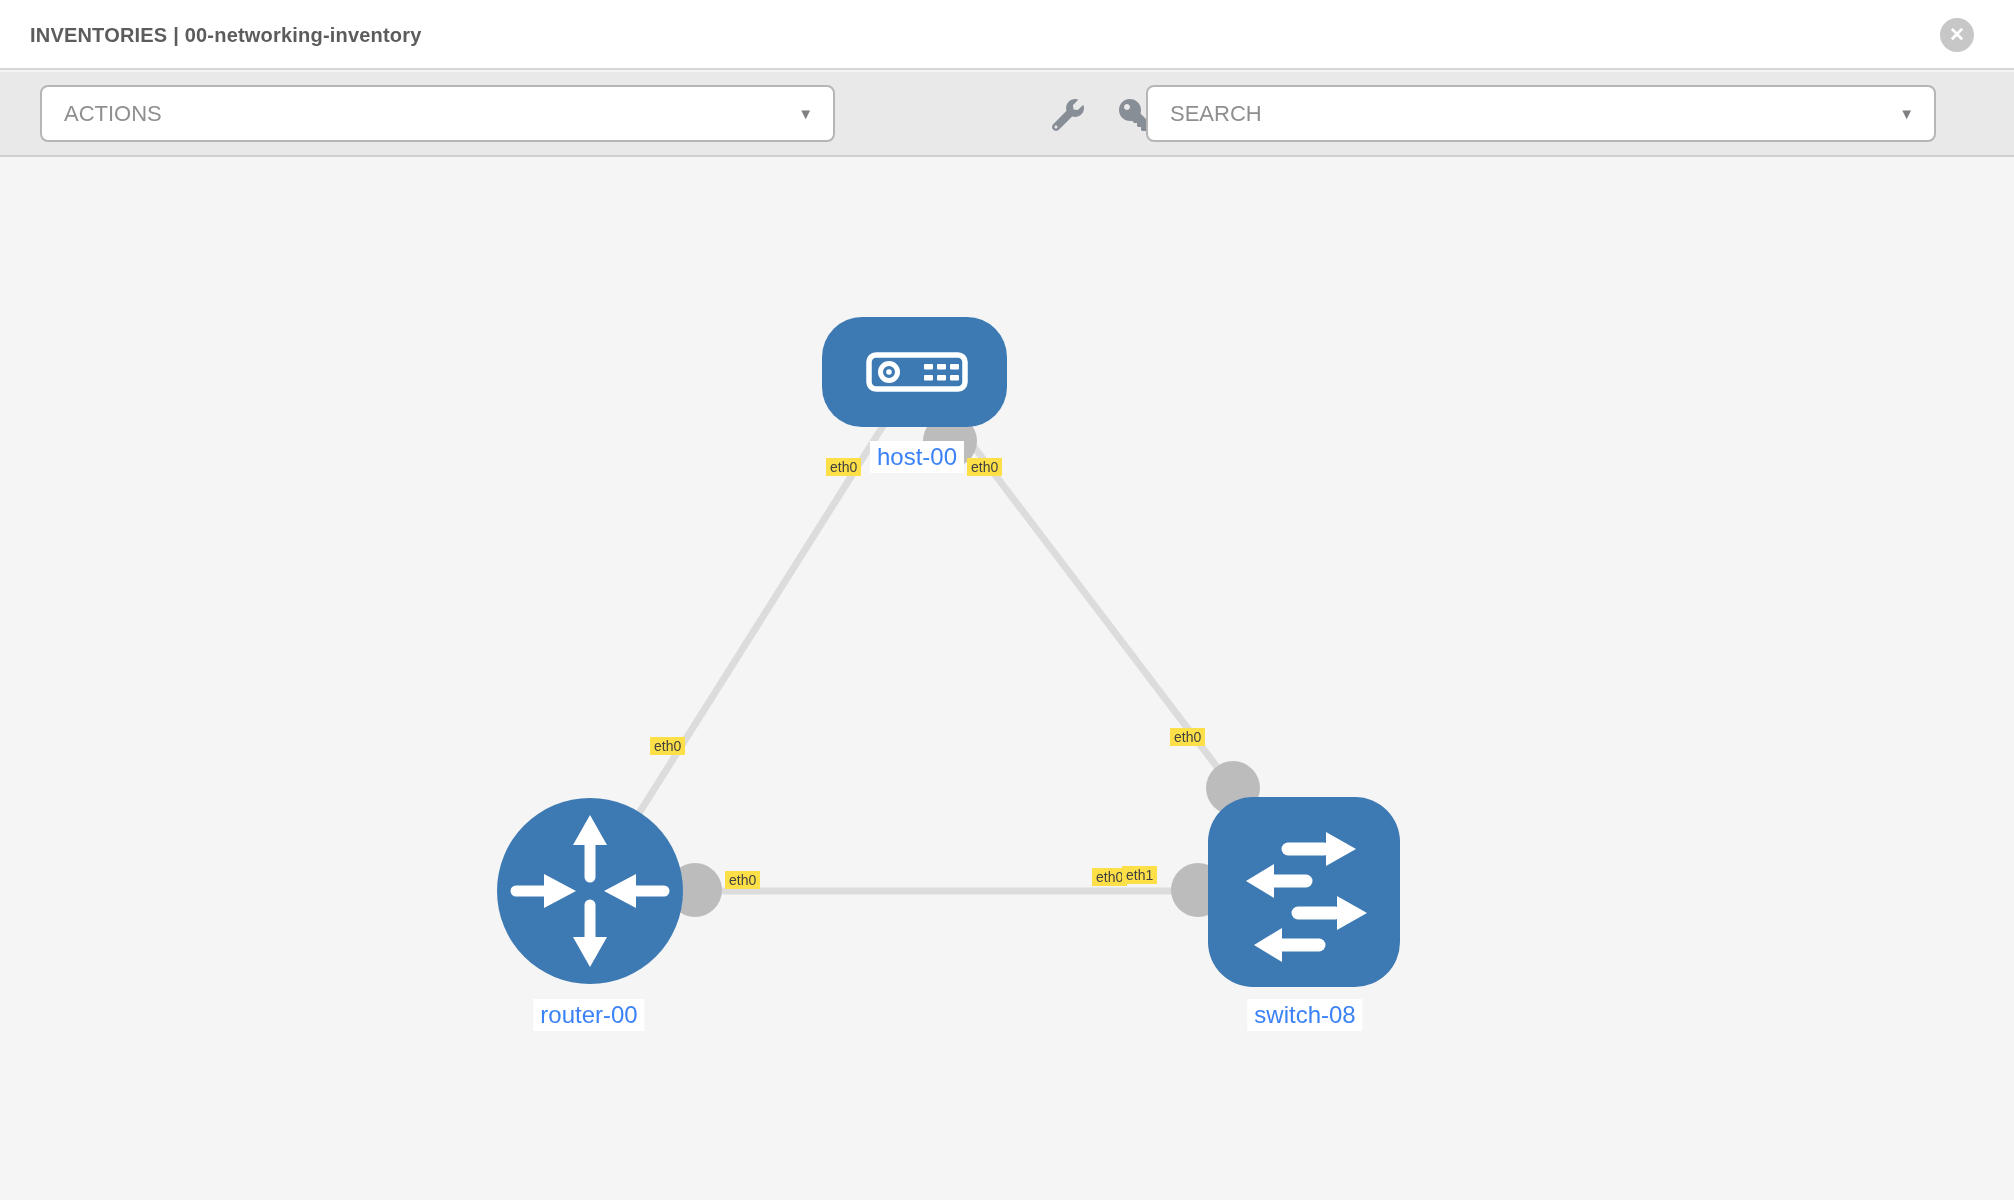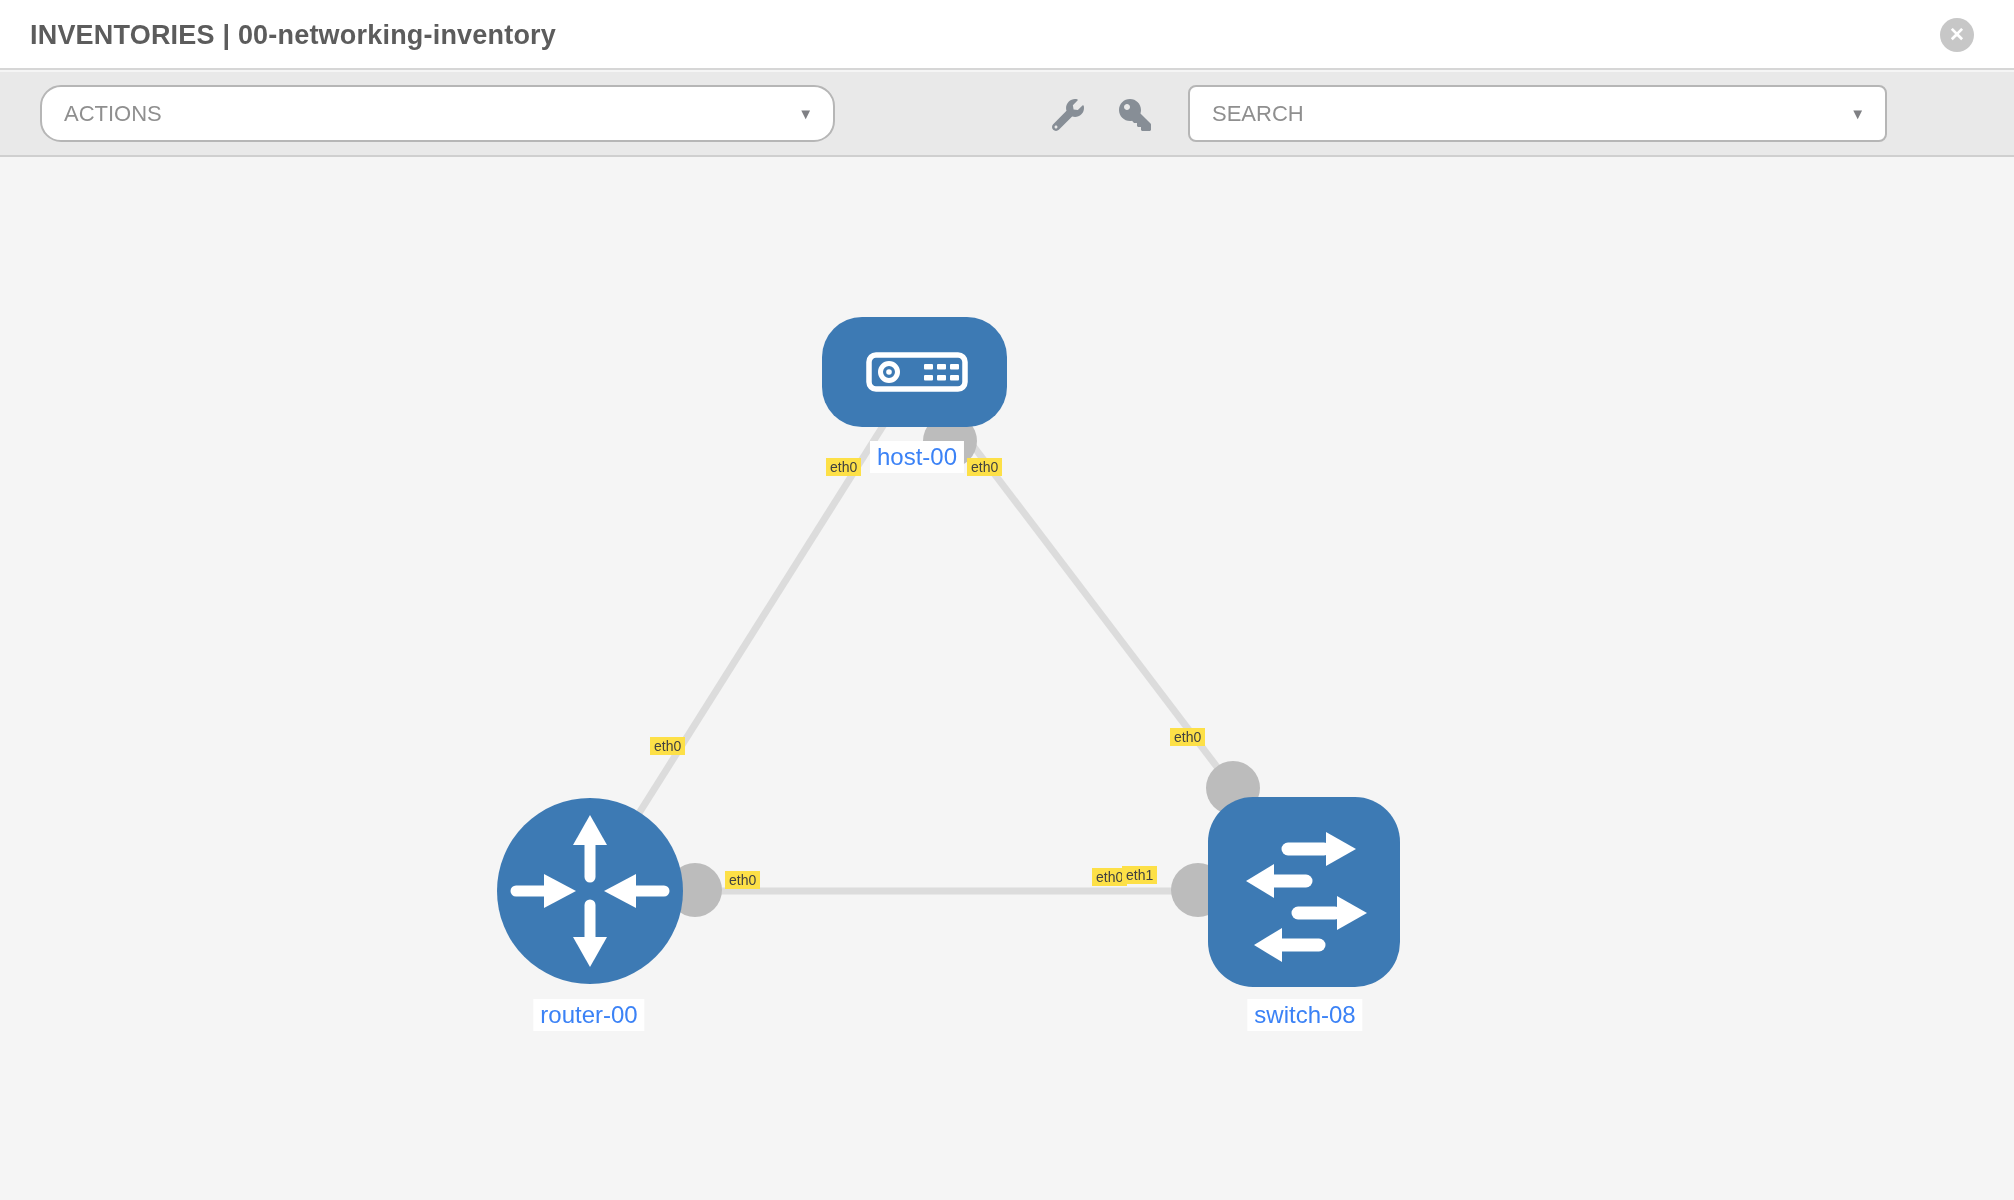--- a/index.html
+++ b/index.html
@@ -7,43 +7,43 @@
     width:2014px;height:1200px;position:relative;overflow:hidden;
     font-family:"Liberation Sans",sans-serif;background:#f5f5f5;
   }
   
   .header{
     position:absolute;top:0;left:0;width:2014px;height:70px;
     background:#ffffff;border-bottom:2px solid #d6d6d6;box-sizing:border-box;
   }
   .page-title{
     position:absolute;left:30px;top:0;height:70px;line-height:70px;
-    font-size:27px;font-weight:bold;color:#5c5c5c;letter-spacing:.2px;
+    font-size:20px;font-weight:bold;color:#5c5c5c;letter-spacing:.2px;
   }
   .close-btn{
     position:absolute;right:40px;top:18px;width:34px;height:34px;border-radius:50%;
     background:#c7c7c7;color:#ffffff;font-size:19px;font-weight:bold;
     text-align:center;line-height:34px;cursor:pointer;user-select:none;
   }
   
   .toolbar{
     position:absolute;top:72px;left:0;width:2014px;height:85px;
     background:#e9e9e9;border-bottom:2px solid #cfcfcf;box-sizing:border-box;
   }
   .select-box{
     position:absolute;top:13px;height:57px;background:#ffffff;
     border:2px solid #b6b6b6;border-radius:8px;box-sizing:border-box;
     font-size:22px;color:#8f8f8f;line-height:53px;padding-left:22px;cursor:pointer;
   }
   .select-box .caret{
     position:absolute;right:20px;top:0;height:53px;line-height:53px;
     font-size:15px;color:#7f8084;
   }
-  .sel-actions{left:40px;width:795px;border-radius:21px;}
-  .sel-search{left:1188px;width:699px;}
+  .sel-actions{left:40px;width:795px;}
+  .sel-search{left:1146px;width:790px;}
   .tool-icon{position:absolute;top:27px;width:32px;height:32px;cursor:pointer;}
   .tool-icon svg{width:32px;height:32px;fill:#878e96;}
   .ti-wrench{left:1052px;}
   .ti-key{left:1119px;}
   
   .canvas{
     position:absolute;top:157px;left:0;width:2014px;height:1043px;
     background:#f5f5f5;overflow:hidden;
   }
   .canvas svg.graph{position:absolute;top:0;left:0;}

